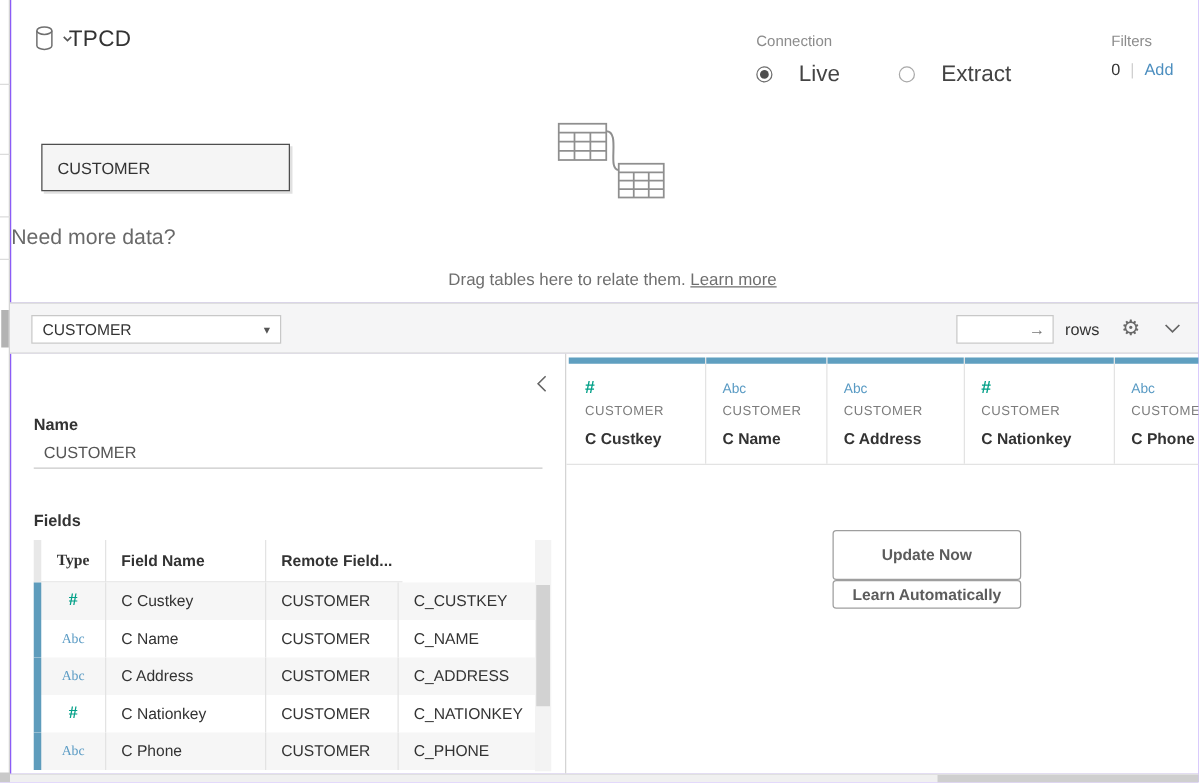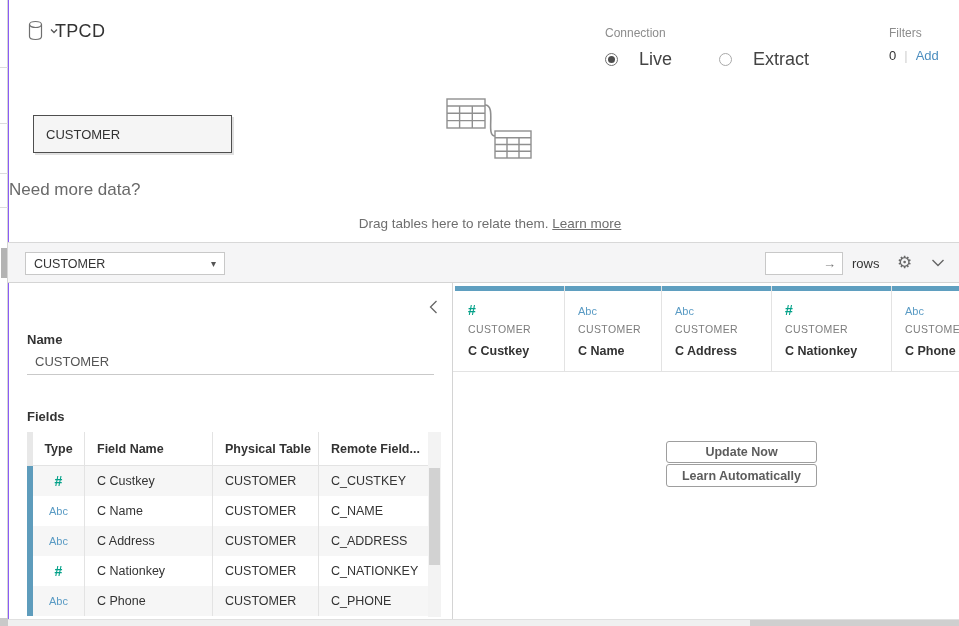--- a/index.html
+++ b/index.html
@@ -64,21 +64,21 @@
   .name-label { position:absolute; left:18px; top:49px; font-size:13px; font-weight:bold; color:#333; }
   .name-value { position:absolute; left:26px; top:71px; font-size:13px; color:#555; }
   .name-underline { position:absolute; left:18px; top:91px; width:407px; height:1px; background:#c9c9c9; }
   .fields-label { position:absolute; left:18px; top:126px; font-size:13px; font-weight:bold; color:#333; }
 
   .ftable { position:absolute; left:18px; top:149px; width:401px; }
   .frow { display:flex; height:30px; align-items:stretch; position:relative; }
   .frow.head { height:34px; }
   .fcell { border-right:1px solid #e3e3e3; display:flex; align-items:center; padding-left:12px; overflow:hidden; white-space:nowrap; }
   .fcell:last-child { border-right:none; }
-  .c0 { width:58px; justify-content:center; padding-left:0; }
+  .c0 { width:58px; justify-content:center; padding-left:0;font-family:Liberation Serif, serif; }
   .c1 { width:128px; }
   .c2 { width:106px; }
   .c3 { width:109px; }
   .frow.head .fcell { font-weight:bold; font-size:12.5px; color:#333; border-bottom:1px solid #e3e3e3; }
   .frow.head .c0 { border-left:6px solid #e8e8e8; }
   .frow.body .c0 { border-left:6px solid #5e9cbc; }
   .frow.body { font-size:12.5px; color:#333; }
   .frow.alt { background:#f6f6f6; }
   .ticon-num { color:#04a189; font-size:14px; font-weight:bold; }
   .ticon-str { color:#5a9bc4; font-size:11px; }
@@ -89,21 +89,21 @@
   .grid { position:absolute; left:444px; top:0; width:506px; height:336px; overflow:hidden; }
   .grid-cols { position:absolute; left:2px; top:3px; display:flex; }
   .gcol { position:relative; border-right:1px solid #e3e3e3; height:85px; cursor:pointer; }
   .gcol .bar { position:absolute; left:0; top:0; right:0; height:5px; background:#5f9fc0; }
   .gcol .gicon { position:absolute; left:13px; top:15px; }
   .gcol .gtable { position:absolute; left:13px; top:37px; font-size:10.5px; color:#7c7c7c; letter-spacing:0.4px; }
   .gcol .gfield { position:absolute; left:13px; top:58px; font-size:12.5px; font-weight:bold; color:#333; white-space:nowrap; }
   .grid-head-border { position:absolute; left:0; top:88px; width:506px; height:1px; background:#e3e3e3; }
   .upd-btn { position:absolute; left:213px; width:151px; background:#fff; border:1px solid #9e9e9e; border-radius:3px;
      font-family:"Liberation Sans", sans-serif; font-size:12.5px; font-weight:bold; color:#5c5c5c; cursor:pointer; }
-  .upd-now { top:158px; height:22px; }
+  .upd-now { top:141px; height:40px; }
   .upd-auto { top:181px; height:23px; }
 
   
   .hscroll { position:absolute; left:8px; bottom:0; width:951px; height:7px; background:#f0f0f0; border-top:1px solid #e0e0e0; }
   .hscroll .hthumb { position:absolute; right:0; top:0; width:209px; height:7px; background:#cfcfcf; cursor:grab; }
 </style>
 </head>
 <body>
 
 <div class="app">
@@ -199,21 +199,20 @@
         <path d="M7.5,1 L1.5,7 L7.5,13" fill="none" stroke="#666" stroke-width="1.3"></path>
       </svg>
       <div class="name-label">Name</div>
       <div class="name-value">CUSTOMER</div>
       <div class="name-underline"></div>
       <div class="fields-label">Fields</div>
       <div class="ftable" id="fields-table">
           <div class="frow head">
             <div class="fcell c0">Type</div>
             <div class="fcell c1">Field Name</div>
-            <div class="fcell c2">Physical Table</div>
             <div class="fcell c3">Remote Field...</div>
           </div>
           <div class="frow body alt">
             <div class="fcell c0">
               <span class="ticon-num">#</span>
             </div>
             <div class="fcell c1">C Custkey</div>
             <div class="fcell c2">CUSTOMER</div>
             <div class="fcell c3">C_CUSTKEY</div>
           </div>

